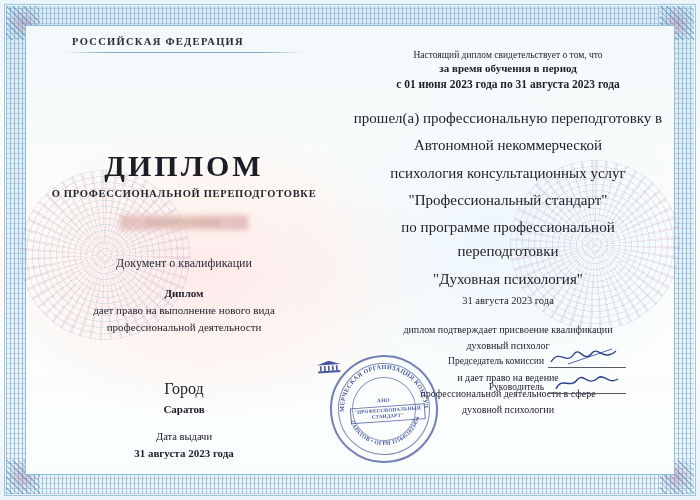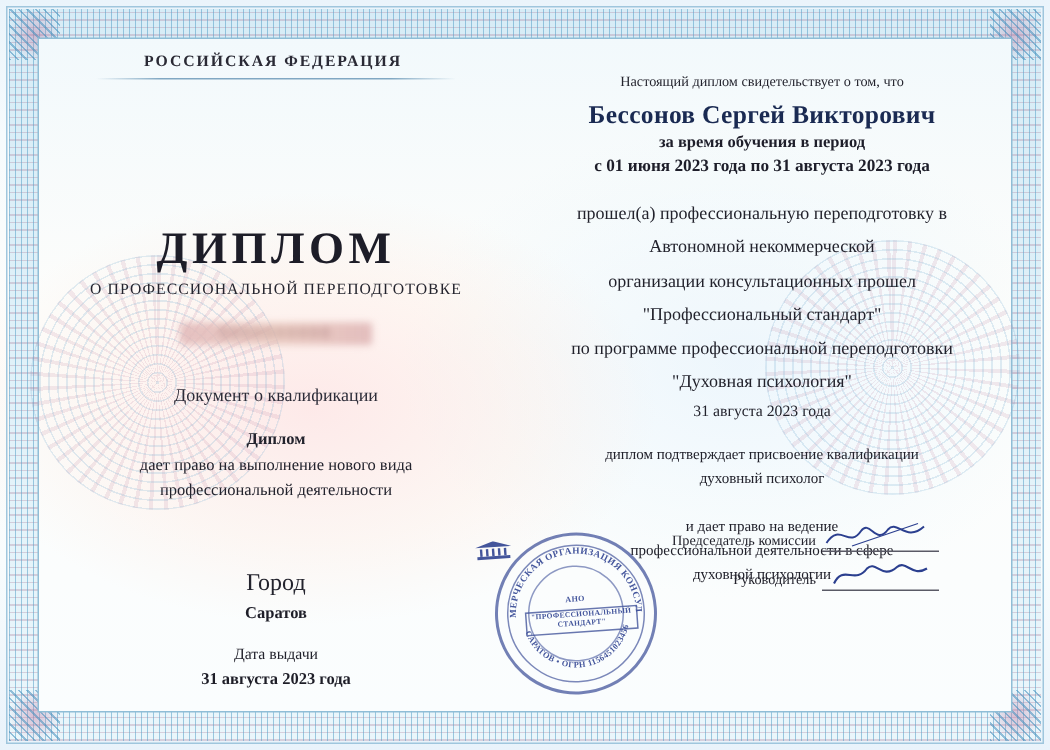--- a/index.html
+++ b/index.html
@@ -80,21 +80,21 @@
   }
   .rosette.left  { left: 20px;  top: 170px; }
   .rosette.right { right: 20px; top: 160px; }
 
   
   .rf-header {
     position: absolute;
     left: 72px;
     top: 36px;
     width: 220px;
-    text-align: center;
+    text-align: left;
     font-family: "Liberation Serif", serif;
     font-size: 10.5px;
     font-weight: bold;
     letter-spacing: 1.3px;
     color: #2a2a35;
   }
   .rf-header-rule {
     position: absolute;
     left: 64px;
     top: 52px;
@@ -116,21 +116,21 @@
     font-family: "Liberation Serif", serif;
     font-size: 30px;
     font-weight: bold;
     letter-spacing: 3px;
     color: #1d1d28;
     line-height: 1.05;
   }
   .diplom-sub {
     margin-top: 6px;
     font-size: 10.5px;
-    font-weight: normal;
+    font-weight: bold;
     letter-spacing: 0.7px;
     color: #24242e;
   }
   .blurred-number {
     margin: 16px auto 0 auto;
     width: 128px;
     height: 15px;
     border-radius: 2px;
     background: linear-gradient(90deg, rgba(224,183,183,0.85), rgba(231,197,186,0.8), rgba(222,180,180,0.85));
     filter: blur(2.4px);
@@ -205,21 +205,21 @@
     color: #1e1e2a;
   }
   .r-period-dates {
     margin-top: 4px;
     font-size: 11.5px;
     font-weight: bold;
     color: #1e1e2a;
   }
   .r-para {
     margin-top: 16px;
-    font-size: 12px;
+    font-size: 15px;
     line-height: 1.62;
     color: #22222c;
   }
   .r-para.tight { margin-top: 3px; }
   .r-decision-label {
     margin-top: 22px;
     font-size: 10.5px;
     color: #22222c;
   }
   .r-decision-date {
@@ -357,27 +357,26 @@
       <div>профессиональной деятельности</div>
     </div>
     <div class="city-label">Город</div>
     <div class="city-value">Саратов</div>
     <div class="issue-label">Дата выдачи</div>
     <div class="issue-value">31 августа 2023 года</div>
   </div>
 
   <div class="right-col">
     <div class="r-small">Настоящий диплом свидетельствует о том, что</div>
-    <div class="holder-name">Бессонов Сергей Викторович</div>
     <div class="r-period-label">за время обучения в период</div>
     <div class="r-period-dates">с 01 июня 2023 года по 31 августа 2023 года</div>
 
     <div class="r-para">прошел(а) профессиональную переподготовку в</div>
     <div class="r-para tight">Автономной некоммерческой</div>
-    <div class="r-para tight">организации консультационных прошел</div>
+    <div class="r-para tight">психология консультационных услуг</div>
     <div class="r-para tight">"Профессиональный стандарт"</div>
     <div class="r-para tight">по программе профессиональной переподготовки</div>
     <div class="r-para tight">"Духовная психология"</div>
 
     <div class="r-decision-date">31 августа 2023 года</div>
 
     <div class="r-block">
       <div>диплом подтверждает присвоение квалификации</div>
       <div>духовный психолог</div>
     </div>

